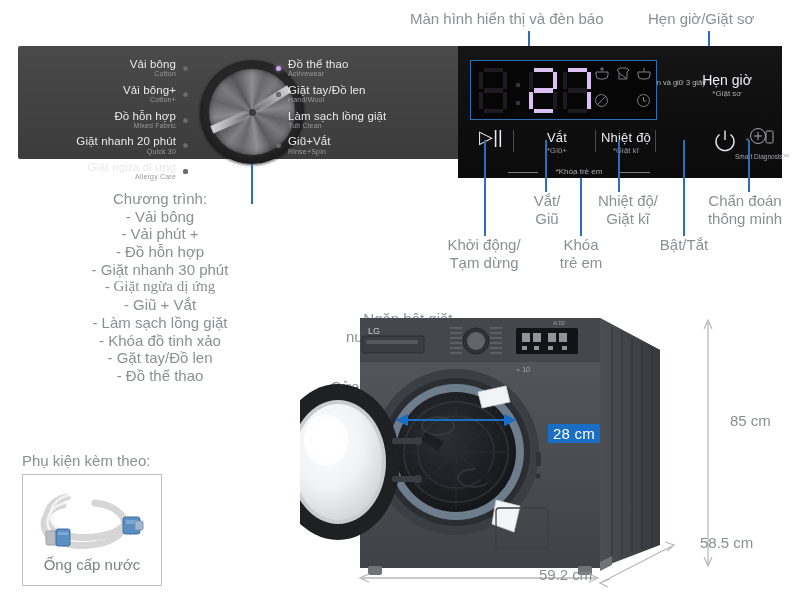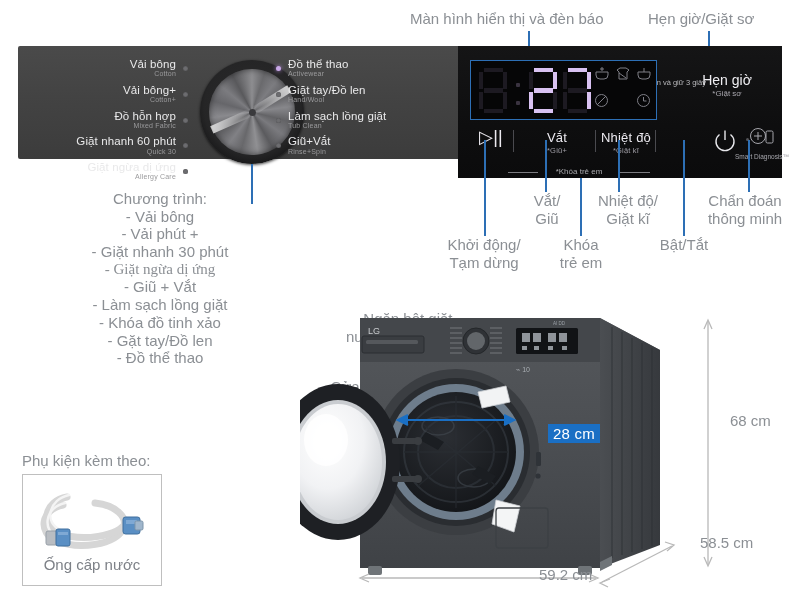--- a/index.html
+++ b/index.html
@@ -152,21 +152,21 @@
       </div>
       <div class="prog-row">
         <div class="prog-txt">
             <div class="vi">Đồ hỗn hợp</div>
             <div class="en">Mixed Fabric</div>
           </div>
         <span class="dot"></span>
       </div>
       <div class="prog-row">
         <div class="prog-txt">
-            <div class="vi">Giặt nhanh 60 phút</div>
+            <div class="vi">Giặt nhanh 20 phút</div>
             <div class="en">Quick 30</div>
           </div>
         <span class="dot"></span>
       </div>
       <div class="prog-row">
         <div class="prog-txt">
             <div class="vi">Giặt ngừa dị ứng</div>
             <div class="en">Allergy Care</div>
           </div>
         <span class="dot"></span>
@@ -335,20 +335,21 @@
   <div class="anno c" style="left:640px; top:236px; width:88px;">Bật/Tắt</div>
 
   <div class="lead v" style="left:748px; top:140px; height:52px;"></div>
   <div class="anno c" style="left:690px; top:192px; width:110px;">Chẩn đoán
 thông minh</div>
 
   <div id="proglist" style="position:absolute; left:20px; top:190px; width:280px; text-align:center;">
     <div class="anno" style="position:static;">Chương trình:</div>
     <div class="anno" style="position:static;">- Vải bông</div>
     <div class="anno" style="position:static;">- Vải phút +</div>
+    <div class="anno" style="position:static;">- Đồ hỗn hợp</div>
     <div class="anno" style="position:static;">- Giặt nhanh 30 phút</div>
     <div class="anno" style="position:static;font-family:Liberation Serif, serif;">- Giặt ngừa dị ứng</div>
     <div class="anno" style="position:static;">- Giũ + Vắt</div>
     <div class="anno" style="position:static;">- Làm sạch lồng giặt</div>
     <div class="anno" style="position:static;">- Khóa đồ tinh xảo</div>
     <div class="anno" style="position:static;">- Gặt tay/Đồ len</div>
     <div class="anno" style="position:static;">- Đồ thể thao</div>
   </div>
 
   <div id="acc-title">Phụ kiện kèm theo:</div>
@@ -501,18 +502,18 @@
       <path d="M365 242 L374 245 L367 251"></path>
     </g>
 
     <g stroke="#1a6fc4" stroke-width="2.2" fill="none">
       <path d="M100 120 L212 120"></path>
       <path d="M108 115 L98 120 L108 125" fill="#1a6fc4"></path>
       <path d="M204 115 L214 120 L204 125" fill="#1a6fc4"></path>
     </g>
   </svg>
 
-  <div class="dimtxt" style="left:730px; top:412px;">68 cm</div>
+  <div class="dimtxt" style="left:730px; top:412px;">85 cm</div>
   <div class="dimtxt" style="left:539px; top:566px;">59.2 cm</div>
   <div class="dimtxt" style="left:700px; top:534px;">58.5 cm</div>
   <div id="badge28">28 cm</div>
 
 </div>
 
 </body></html>

